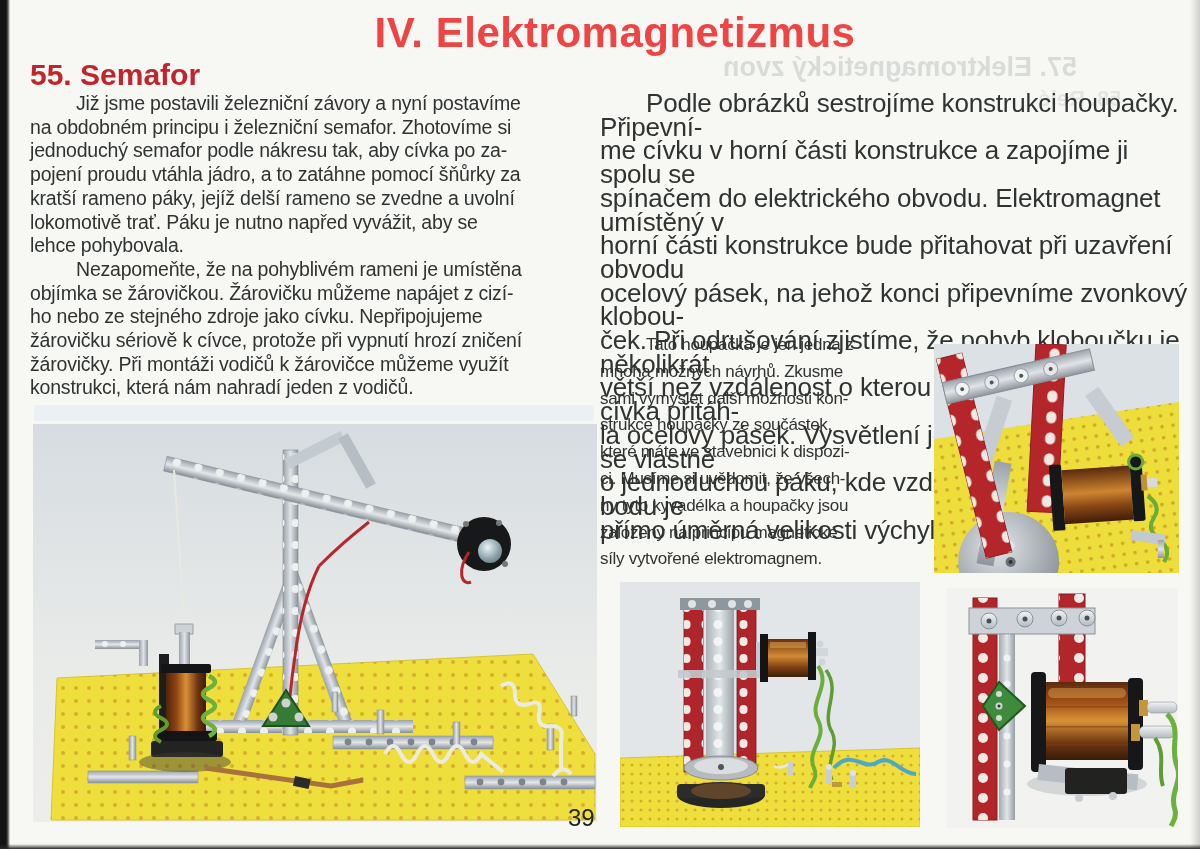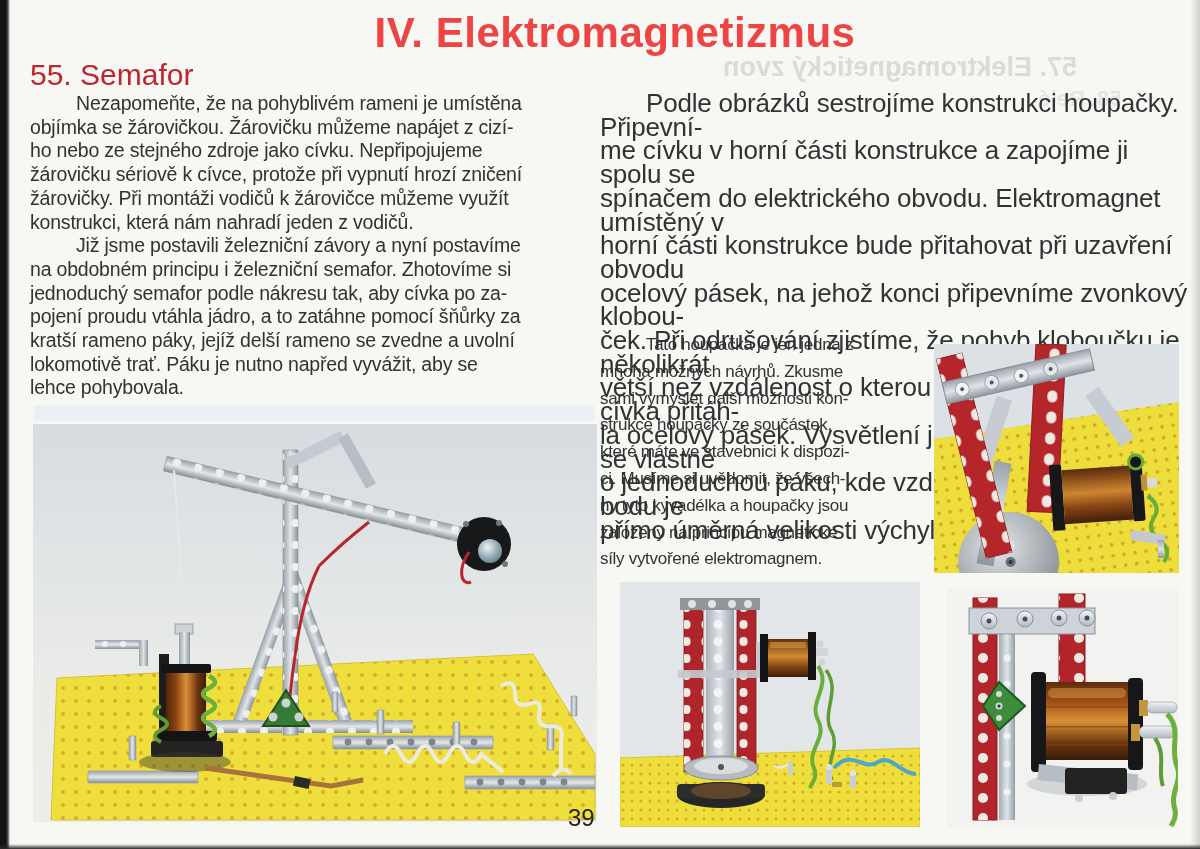--- a/index.html
+++ b/index.html
@@ -13,21 +13,21 @@
     background:linear-gradient(90deg,#131313 0 6px,#555 8px,rgba(120,120,120,0) 10px);}
   .edge-right{position:absolute;right:0;top:0;width:10px;height:100%;
     background:linear-gradient(270deg,#cfcfcb,rgba(230,230,226,0));}
   .edge-bottom{position:absolute;left:0;bottom:0;width:100%;height:5px;
     background:linear-gradient(180deg,rgba(80,80,80,0),#2a2a2a);}
   .title{
     position:absolute;left:15px;top:12px;width:100%;text-align:center;
     font-size:42px;font-weight:bold;color:#ef4444;letter-spacing:.5px;line-height:1;
   }
   .heading{
-    position:absolute;font-size:30px;font-weight:normal;color:#c1242b;line-height:1;
+    position:absolute;font-size:30px;font-weight:bold;color:#c1242b;line-height:1;
   }
   #heading-left{left:30px;top:60px;}
   #heading-right{left:600px;top:60px;}
   .body-text{white-space:pre-line;margin:0;}
   #left-col{position:absolute;left:30px;top:92px;width:562px;}
   #left-col p{font-size:19.5px;line-height:23.7px;letter-spacing:-.2px;text-indent:46px;}
   #right-col{position:absolute;left:600px;top:92px;width:592px;}
   #right-col p{font-size:26px;line-height:23.7px;letter-spacing:-.2px;text-indent:46px;}
   #right-narrow{position:absolute;left:600px;top:332px;width:344px;}
   #right-narrow p{font-size:17px;line-height:26.8px;letter-spacing:-.3px;text-indent:46px;}
@@ -51,33 +51,33 @@
 
 <div class="page">
   <div class="ghost" id="ghost-1">57. Elektromagnetický zvon</div>
   <div class="ghost" id="ghost-2">58. Relé</div>
 
   <div class="title">IV. Elektromagnetizmus</div>
 
   <div class="heading" id="heading-left">55. Semafor</div>
 
   <div id="left-col">
-    <p class="body-text">Nezapomeňte, že na pohyblivém rameni je umístěna
-objímka se žárovičkou. Žárovičku můžeme napájet z cizí-
-ho nebo ze stejného zdroje jako cívku. Nepřipojujeme
-žárovičku sériově k cívce, protože při vypnutí hrozí zničení
-žárovičky. Při montáži vodičů k žárovičce můžeme využít
-konstrukci, která nám nahradí jeden z vodičů.</p>
     <p class="body-text">Již jsme postavili železniční závory a nyní postavíme
 na obdobném principu i železniční semafor. Zhotovíme si
 jednoduchý semafor podle nákresu tak, aby cívka po za-
 pojení proudu vtáhla jádro, a to zatáhne pomocí šňůrky za
 kratší rameno páky, jejíž delší rameno se zvedne a uvolní
 lokomotivě trať. Páku je nutno napřed vyvážit, aby se
 lehce pohybovala.</p>
+    <p class="body-text">Nezapomeňte, že na pohyblivém rameni je umístěna
+objímka se žárovičkou. Žárovičku můžeme napájet z cizí-
+ho nebo ze stejného zdroje jako cívku. Nepřipojujeme
+žárovičku sériově k cívce, protože při vypnutí hrozí zničení
+žárovičky. Při montáži vodičů k žárovičce můžeme využít
+konstrukci, která nám nahradí jeden z vodičů.</p>
   </div>
 
   <div id="right-col">
     <p class="body-text">Podle obrázků sestrojíme konstrukci houpačky. Připevní-
 me cívku v horní části konstrukce a zapojíme ji spolu se
 spínačem do elektrického obvodu. Elektromagnet umístěný v
 horní části konstrukce bude přitahovat při uzavření obvodu
 ocelový pásek, na jehož konci připevníme zvonkový klobou-
 ček. Při odrušování zjistíme, že pohyb kloboučku je několikrát
 větší než vzdálenost o kterou elektromagnetická cívka přitáh-

